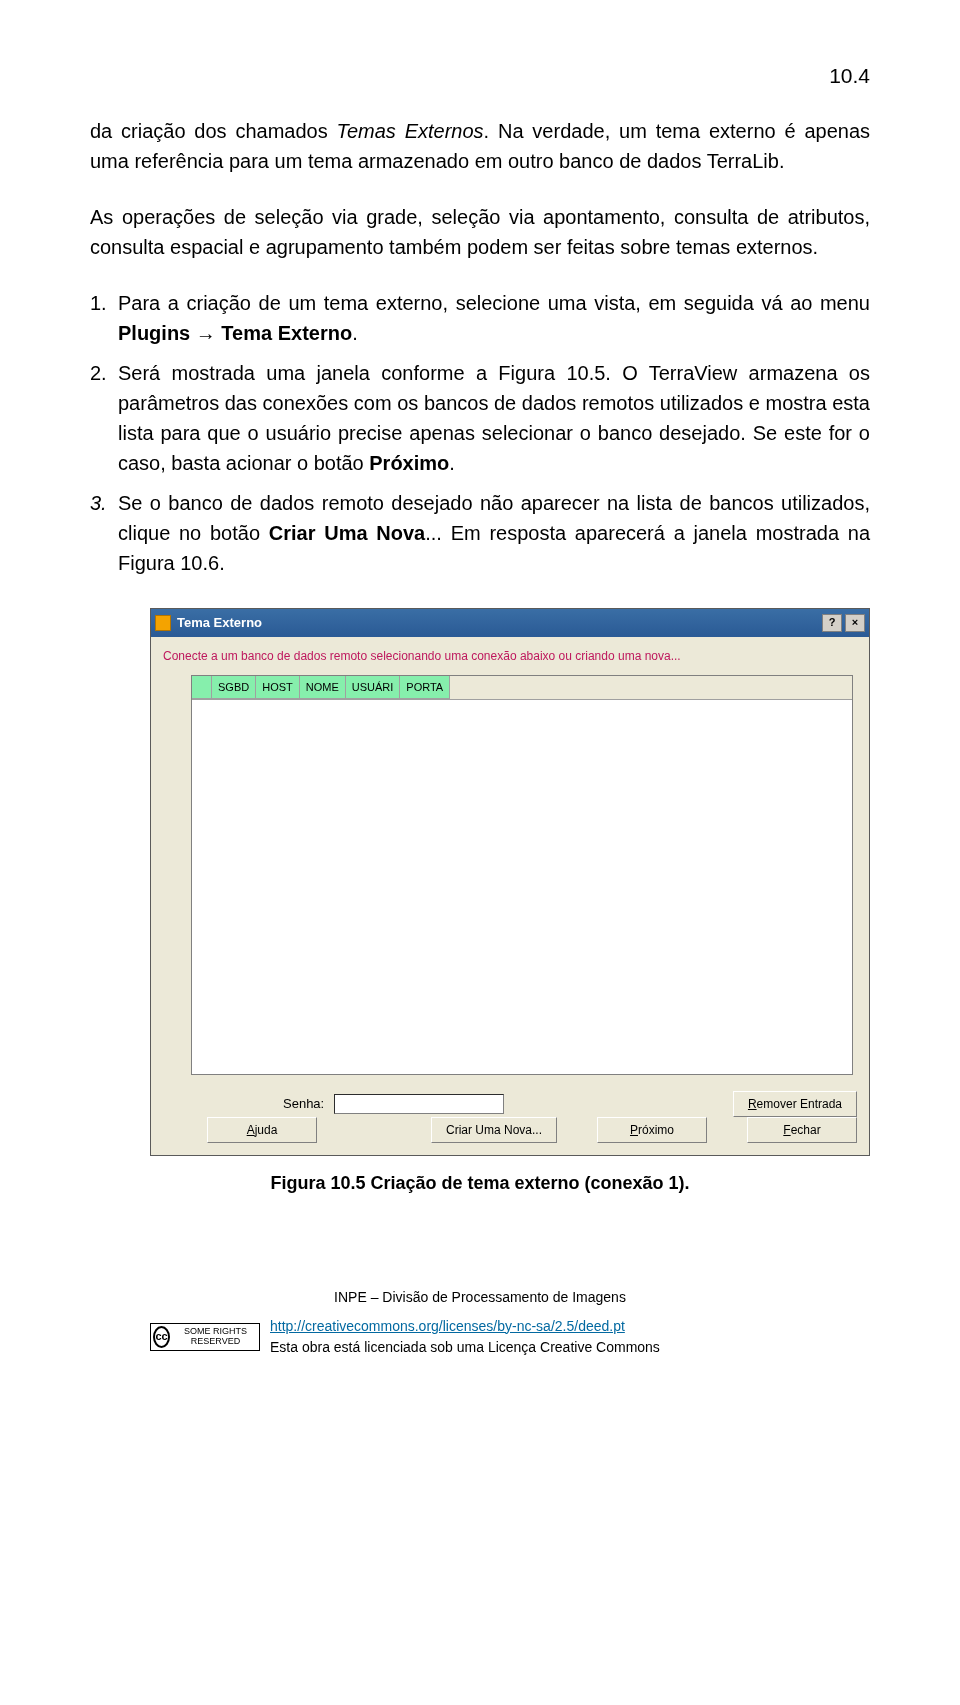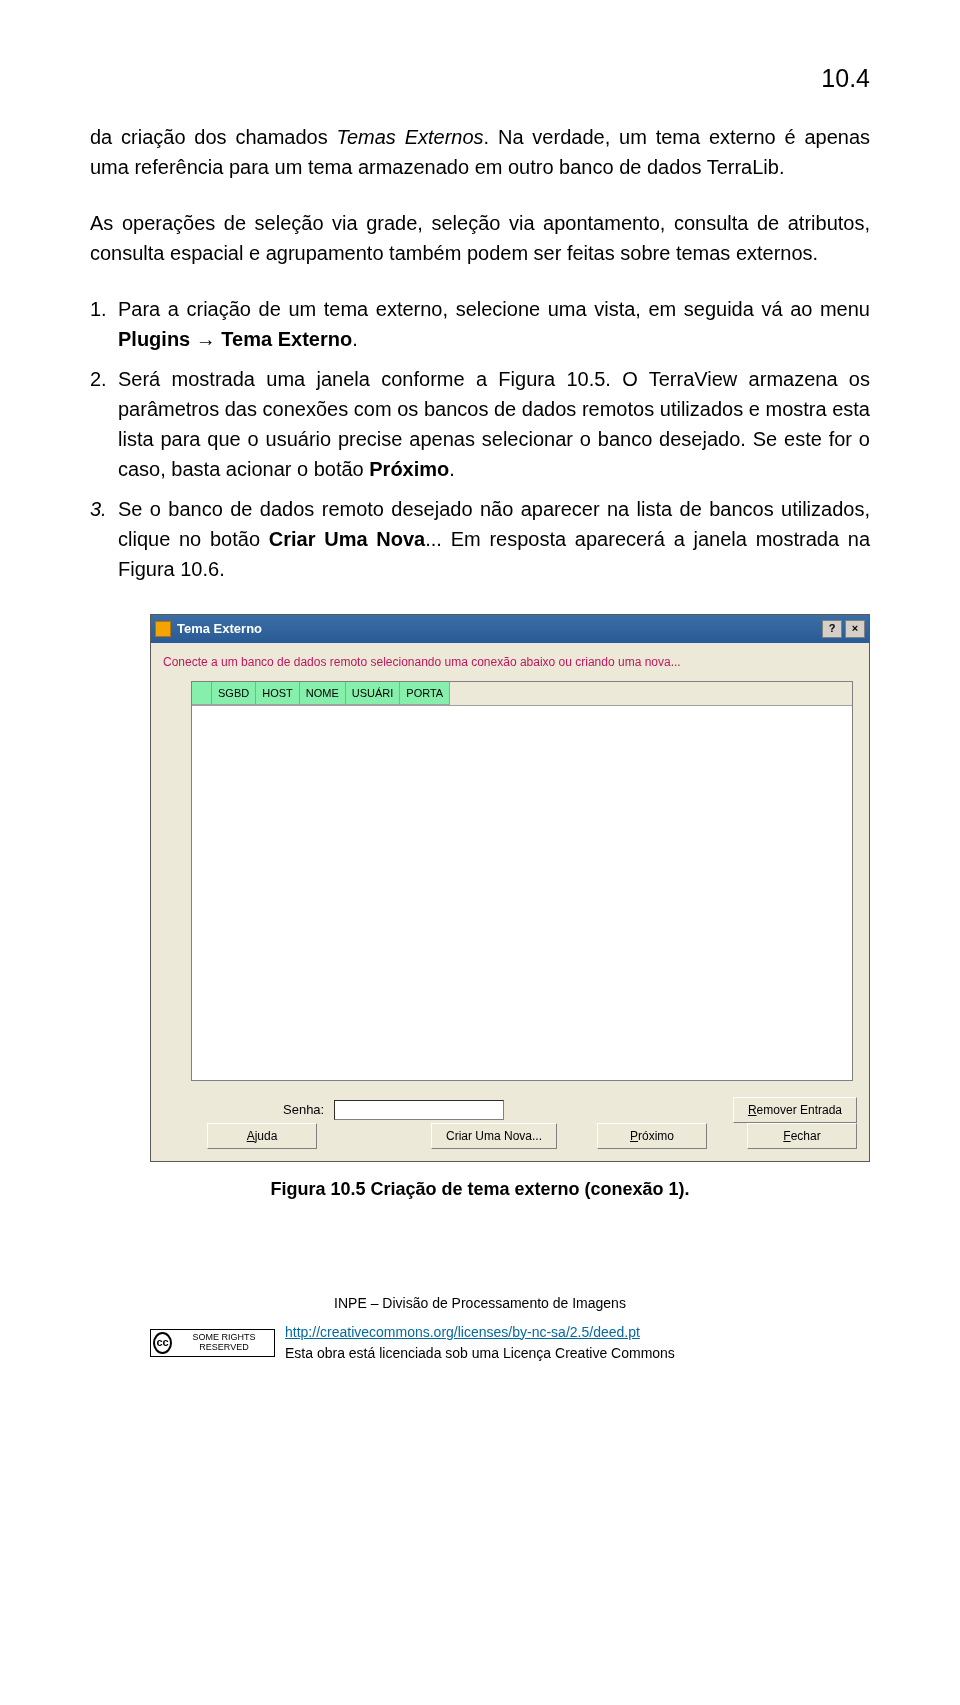--- a/index.html
+++ b/index.html
@@ -7,21 +7,21 @@
     background: #fff;
     font-family: Arial, Helvetica, sans-serif;
     color: #000;
     width: 960px;
     margin: 0 auto;
     padding: 60px 90px 40px 90px;
     line-height: 1.5;
   }
   .page-num {
     text-align: right;
-    font-size: 25px;
+    font-size: 21px;
     margin-bottom: 20px;
   }
   .para {
     font-size: 20px;
     text-align: justify;
     margin-bottom: 26px;
     margin-top: 24px;
   }
   .list-item {
     font-size: 20px;
@@ -153,21 +153,21 @@
   }
   .cc-row {
     display: flex;
     align-items: center;
     justify-content: flex-start;
     gap: 10px;
     margin-top: 8px;
     margin-left: 60px;
   }
   .cc-badge {
-    width: 125px;
+    width: 110px;
     background: #fff;
     border: 1px solid #000;
     font-size: 9px;
     text-align: center;
     line-height: 1.1;
     padding: 2px 2px;
     display: flex;
     align-items: center;
     gap: 4px;
   }

